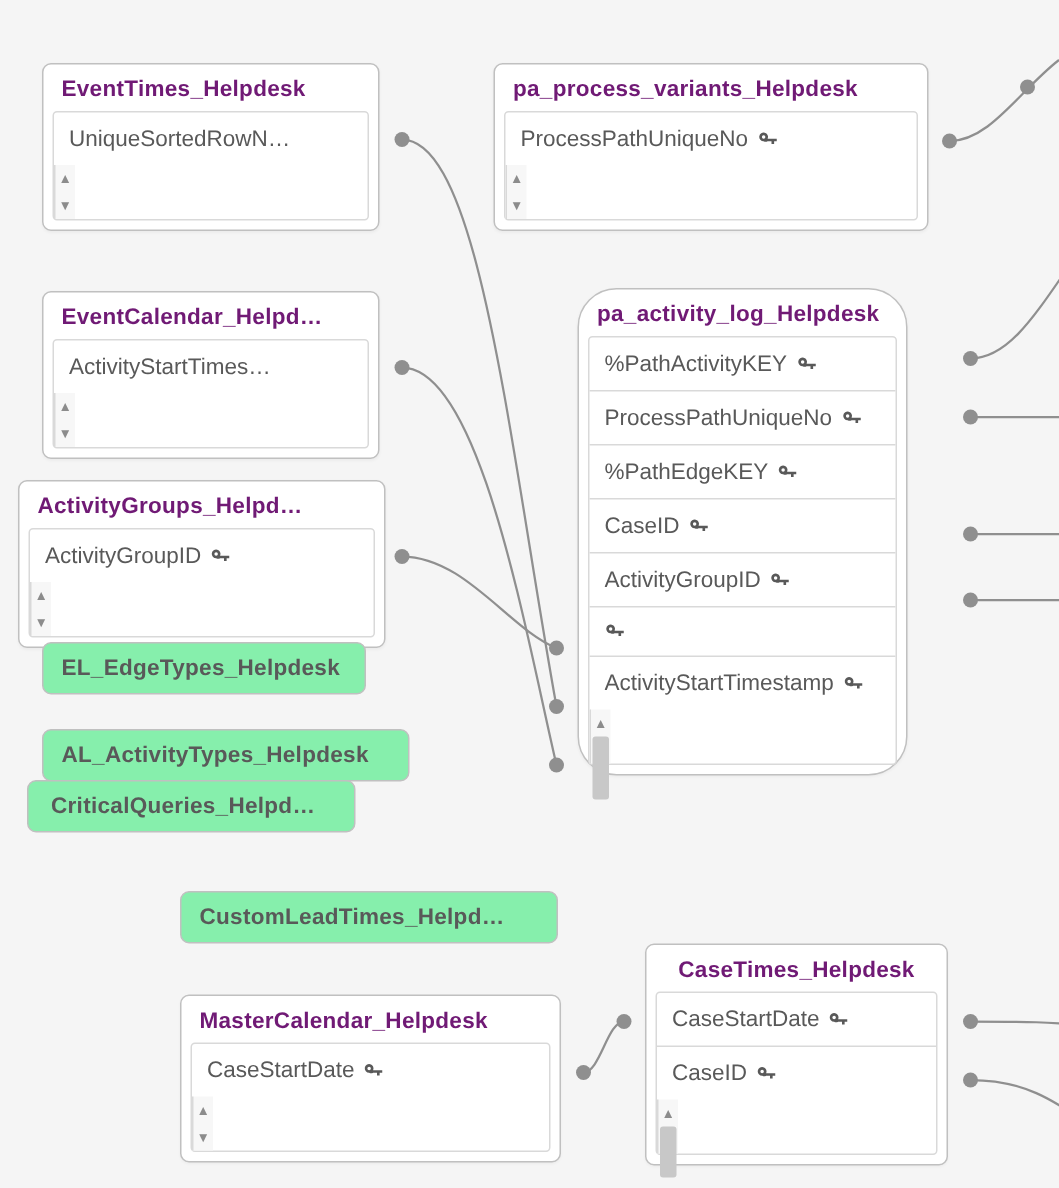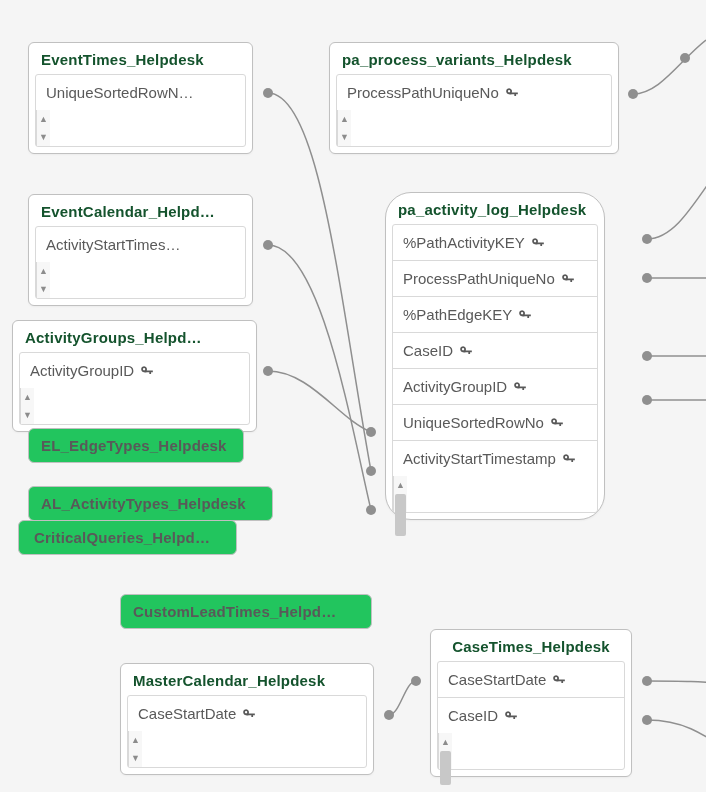--- a/index.html
+++ b/index.html
@@ -23,35 +23,35 @@
   }
   .table-box {
     position: absolute;
     background: #ffffff;
     border: 1px solid #c0c0c0;
     border-radius: 6px;
     box-shadow: 0 1px 2px rgba(0,0,0,0.04);
   }
   .collapsed-box {
     position: absolute;
-    background: #22c55e;
+    background: #86efac;
     border: 1px solid #c0c0c0;
     border-radius: 6px;
     padding: 8px 12px;
     font-weight: 600;
     color: #595959;
     white-space: nowrap;
     overflow: hidden;
     text-overflow: ellipsis;
     letter-spacing: 0.2px;
   }
   .title {
     font-weight: 600;
     padding: 8px 12px 6px 12px;
-    color: #14532d;
+    color: #701a75;
     white-space: nowrap;
     overflow: hidden;
     text-overflow: ellipsis;
     letter-spacing: 0.2px;
   }
   .fields {
     margin: 0 6px 6px 6px;
     border: 1px solid #d9d9d9;
     border-radius: 3px;
     display: flex;
@@ -280,21 +280,20 @@
           </div>
           <div class="field-row">
             <span class="field-label">ActivityGroupID</span>
             <span class="key-icon">
               <svg width="14" height="14" viewBox="0 0 24 24">
                 <path fill="#595959" d="M7 14a5 5 0 1 1 4.58-3H22v3h-3v3h-3v-3h-4.42A5 5 0 0 1 7 14Zm-2-5a2 2 0 1 0 2-2 2 2 0 0 0-2 2Z"></path>
               </svg>
             </span>
           </div>
           <div class="field-row">
-            <span class="field-label">UniqueSortedRowNo</span>
             <span class="key-icon">
               <svg width="14" height="14" viewBox="0 0 24 24">
                 <path fill="#595959" d="M7 14a5 5 0 1 1 4.58-3H22v3h-3v3h-3v-3h-4.42A5 5 0 0 1 7 14Zm-2-5a2 2 0 1 0 2-2 2 2 0 0 0-2 2Z"></path>
               </svg>
             </span>
           </div>
           <div class="field-row">
             <span class="field-label">ActivityStartTimestamp</span>
             <span class="key-icon">
               <svg width="14" height="14" viewBox="0 0 24 24">

